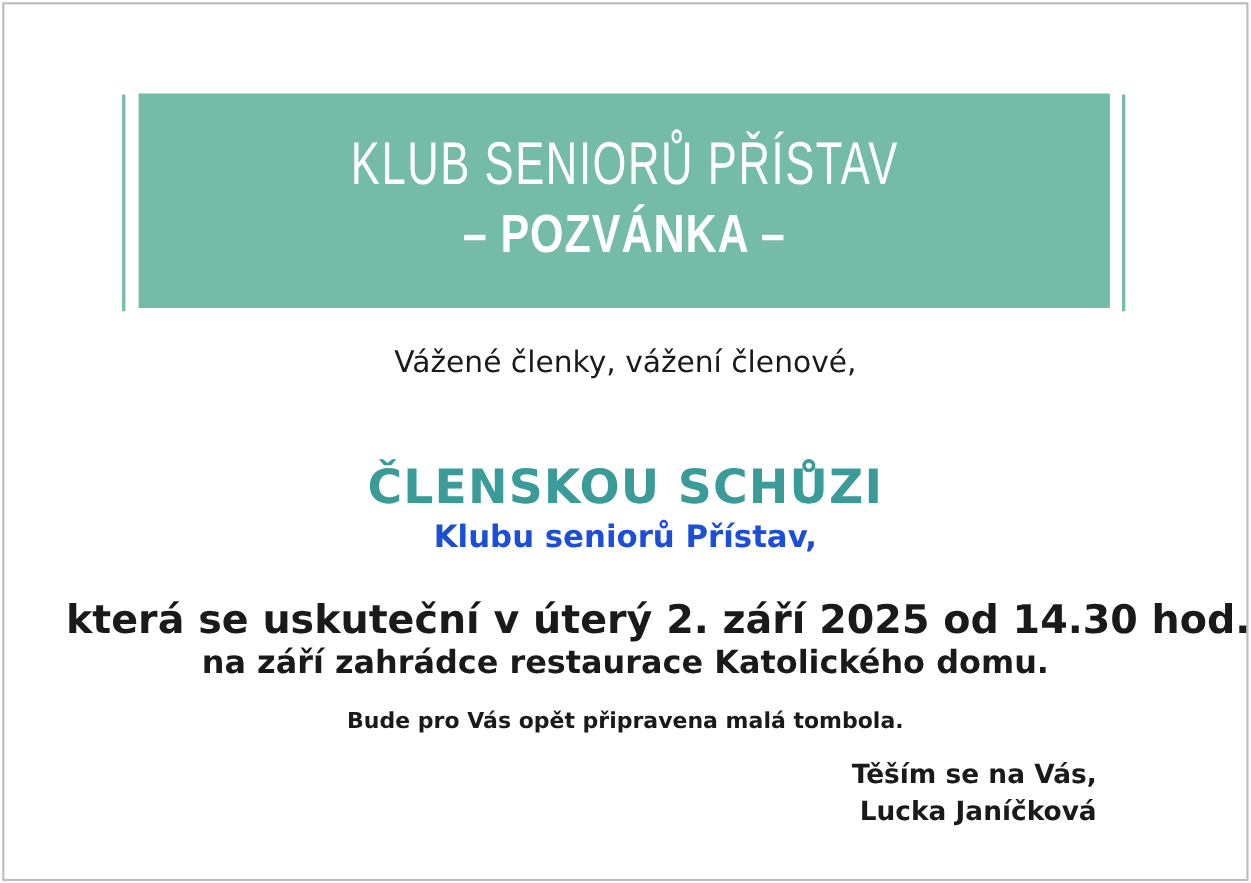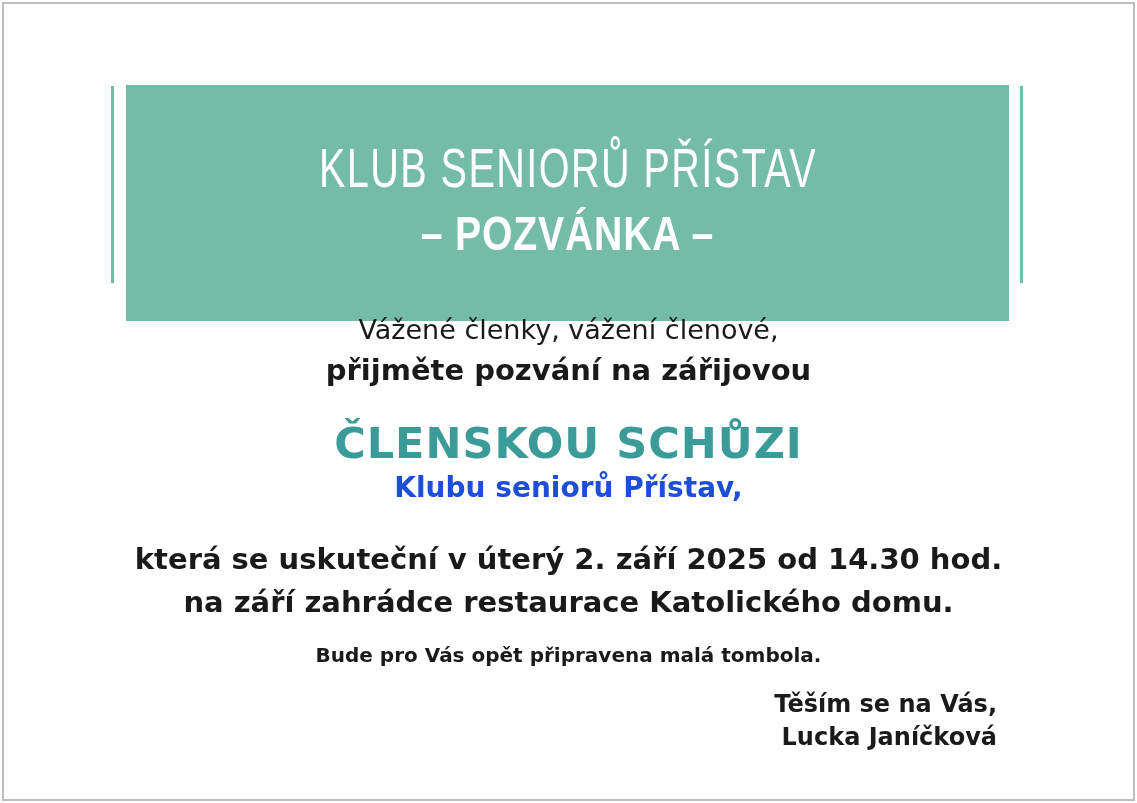--- a/index.html
+++ b/index.html
@@ -22,21 +22,21 @@
     inset: 2px;
     border: 2px solid #bdbdbd;
     pointer-events: none;
   }
   
   .banner {
     position: absolute;
     left: 126px;
     top: 85px;
     width: 883px;
-    height: 236px;
+    height: 195px;
     background: #74bba8;
     display: flex;
     flex-direction: column;
     align-items: center;
     justify-content: center;
     padding-bottom: 8px;
     box-sizing: border-box;
   }
   .accent-bar {
     position: absolute;
@@ -77,21 +77,21 @@
     right: 60px;
     text-align: center;
     color: #1a1a1a;
     line-height: 1.15;
     white-space: nowrap;
   }
   .greeting-1 { top: 314px; font-size: 27px; font-weight: 400; }
   .greeting-2 { top: 354px; font-size: 29px; font-weight: 700; }
   .heading    { top: 419px; font-size: 43px; font-weight: 700; color: #3a9b99; letter-spacing: 1px; }
   .subheading { top: 472px; font-size: 28px; font-weight: 700; color: #1d4ed8; }
-  .detail-1   { top: 543px; font-size: 29px; font-weight: 700; }
+  .detail-1   { top: 543px; font-size: 36px; font-weight: 700; }
   .detail-2   { top: 586px; font-size: 29px; font-weight: 700; }
   .note       { top: 644px; font-size: 20px; font-weight: 700; }
   
   .signature {
     position: absolute;
     top: 688px;
     right: 140px;
     text-align: right;
     color: #1a1a1a;
     font-size: 24px;
@@ -111,21 +111,20 @@
 
   <div class="banner">
     <div class="banner-title">KLUB SENIORŮ PŘÍSTAV</div>
     <div class="banner-subtitle">– POZVÁNKA –</div>
   </div>
 
   <div class="accent-bar right"></div>
 
   <div class="line greeting-1">Vážené členky, vážení členové,</div>
 
-  <div class="line greeting-2">přijměte pozvání na zářijovou</div>
 
   <div class="line heading">ČLENSKOU SCHŮZI</div>
 
   <div class="line subheading">Klubu seniorů Přístav,</div>
 
   <div class="line detail-1">která se uskuteční v úterý 2. září 2025 od 14.30 hod.</div>
 
   <div class="line detail-2">na září zahrádce restaurace Katolického domu.</div>
 
   <div class="line note">Bude pro Vás opět připravena malá tombola.</div>

